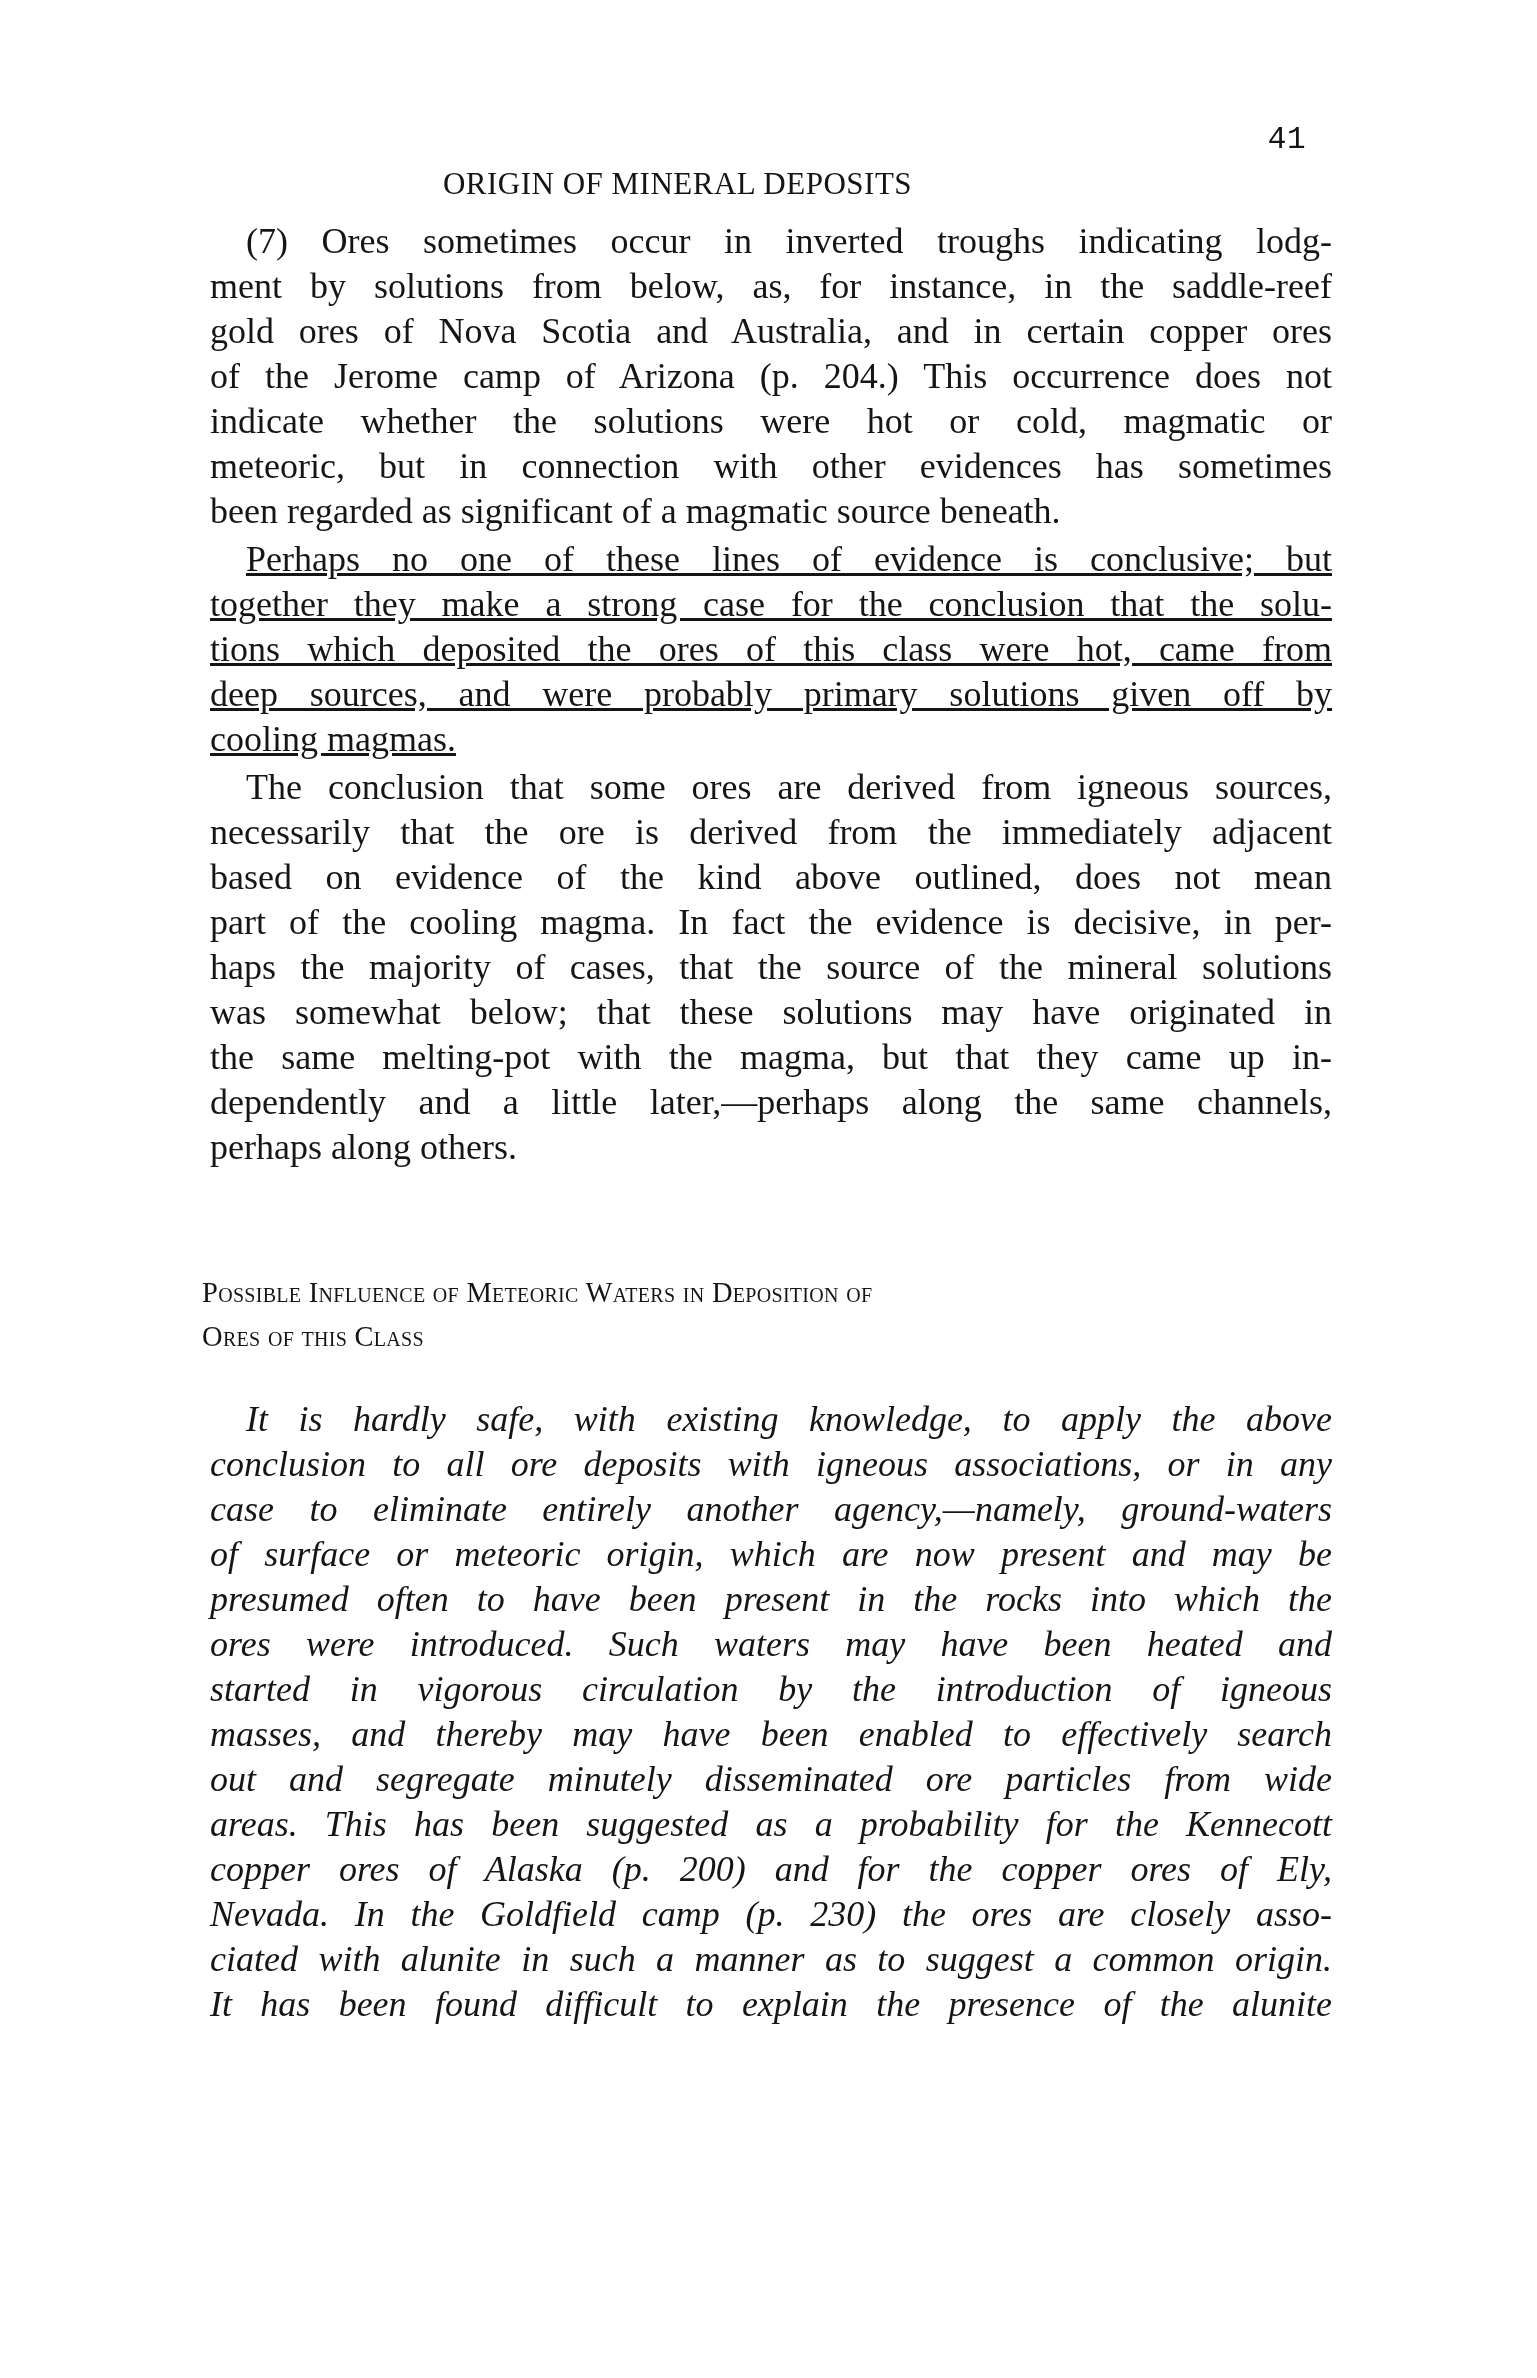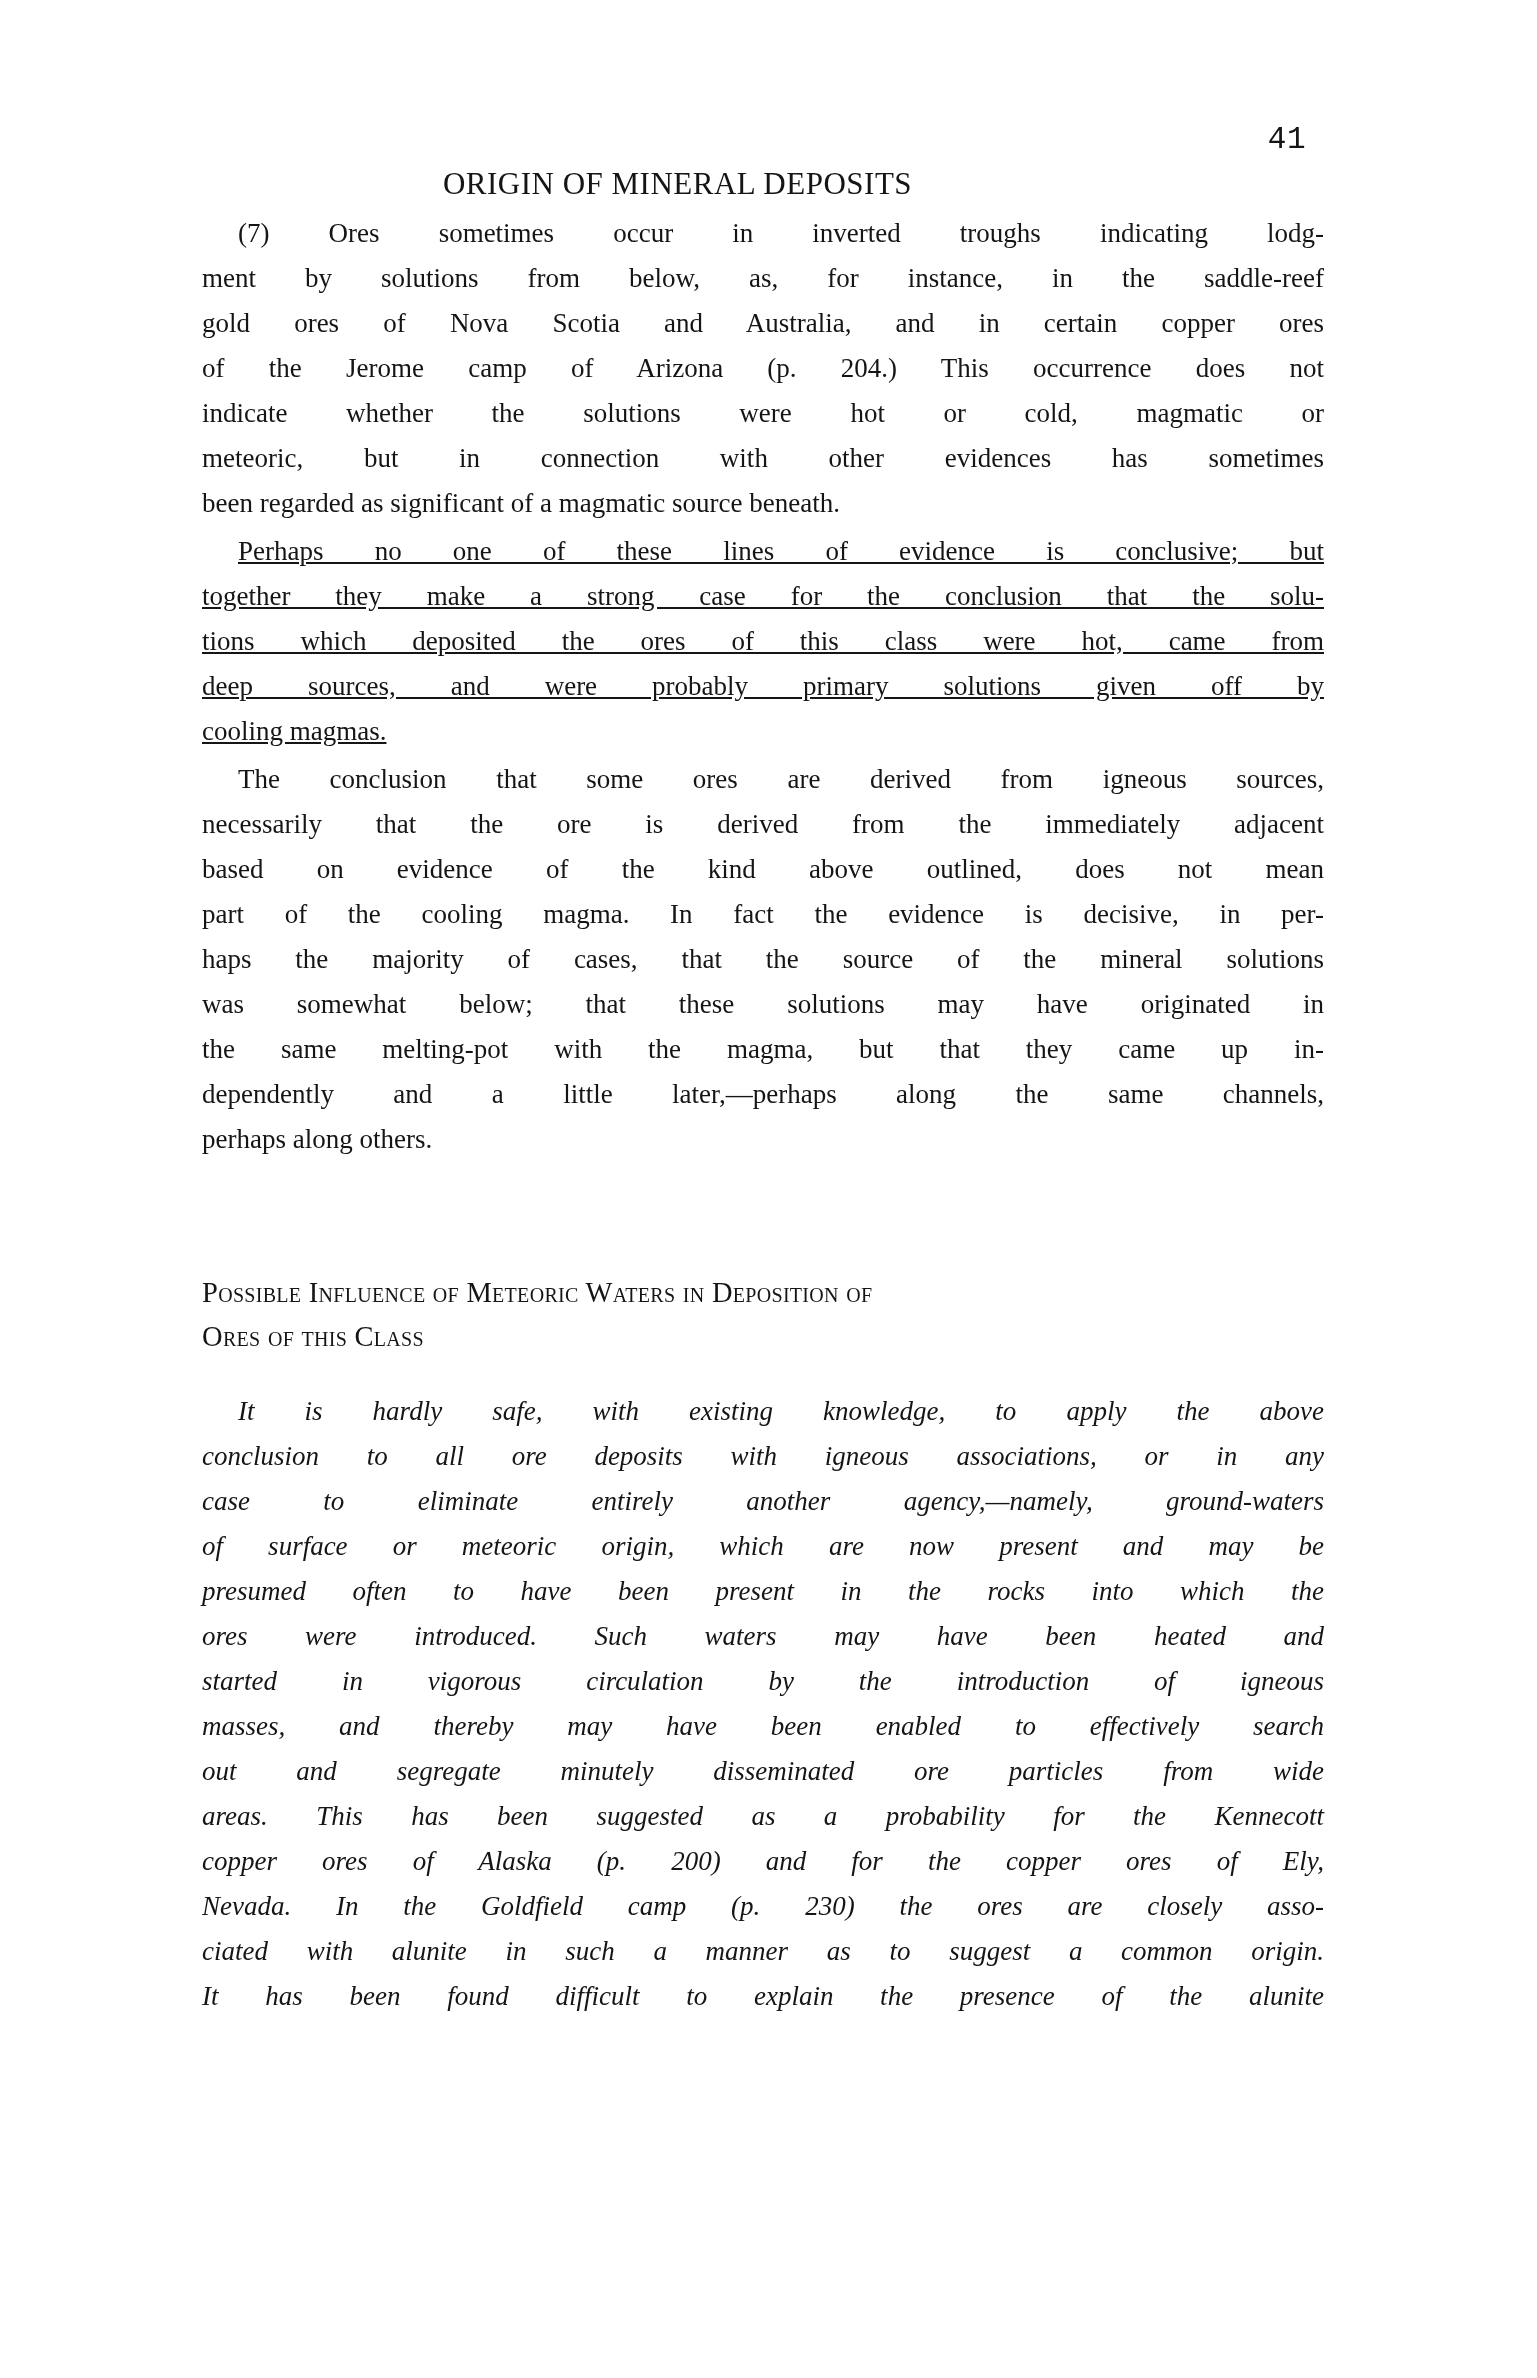--- a/index.html
+++ b/index.html
@@ -2,22 +2,22 @@
 <html style="font-size:15px"><head>
 <meta charset="utf-8">
 <style>
   html, body { margin: 0; padding: 0; background: #ffffff; }
   body { width: 1538px; height: 2379px; position: relative; overflow: hidden;
          font-family: "Liberation Serif", "DejaVu Serif", serif; color: #151515; }
   .header { position: absolute; left: 202px; top: 122px; width: 1122px; height: 48px;
             font-size: 31px; letter-spacing: 0.5px; }
   .header .title { position: absolute; left: 0; width: 951px; text-align: center; top: 0; margin-top: 44px; }
   .header .pageno { position: absolute; right: 18px; top: 0; font-family: Liberation Mono, monospace; }
-  .para { position: absolute; left: 202px; width: 1122px; font-size: 27px;
-          line-height: 45px; text-align: justify; margin: 0; }
+  .para { position: absolute; left: 202px; width: 1122px; font-size: 36px;
+          line-height: 45px; text-align: justify; margin: 8px; }
   .para .line { display: block; text-align: justify; text-align-last: justify; white-space: nowrap; height: 45px; }
   .para .line.last { text-align-last: left; }
   .para .line.indent { padding-left: 36px; }
   .heading { position: absolute; left: 202px; width: 1122px; text-align: left;
              font-size: 28.5px; line-height: 44px; font-variant: small-caps; letter-spacing: 0.3px; }
 </style>
 </head>
 <body>
 
 <div class="header">

